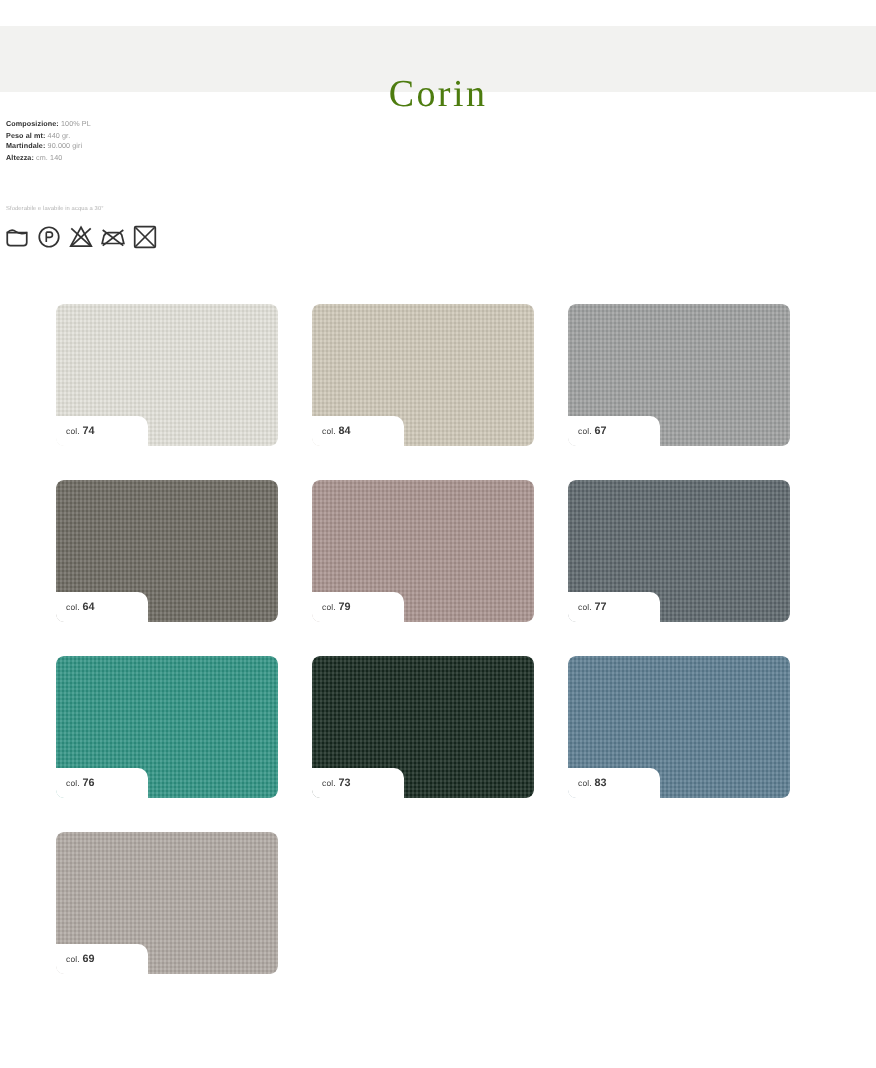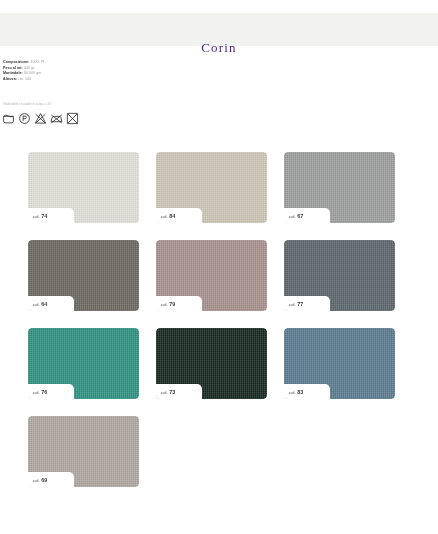--- a/index.html
+++ b/index.html
@@ -13,21 +13,21 @@
 
   
   .header-band {
     position: absolute; left: 0; top: 13px;
     width: 438px; height: 33px;
     background: #f2f2f0;
     display: flex; align-items: center; justify-content: center;
   }
   .header-title {
     font-family: "Liberation Serif", serif;
-    font-size: 13px; color: #4c1d95;
+    font-size: 19px; color: #4d7c0f;
     letter-spacing: 1.2px; font-weight: 400; margin-top: 36px;
   }
 
   
   .specs { position: absolute; left: 3px; top: 60px; width: 130px; }
   .spec-row {
     font-size: 3.6px; line-height: 5.6px; color: #8a8a8a;
     white-space: nowrap; letter-spacing: 0.05px;
   }
   .spec-key { color: #2f2f2f; font-weight: 700; }

